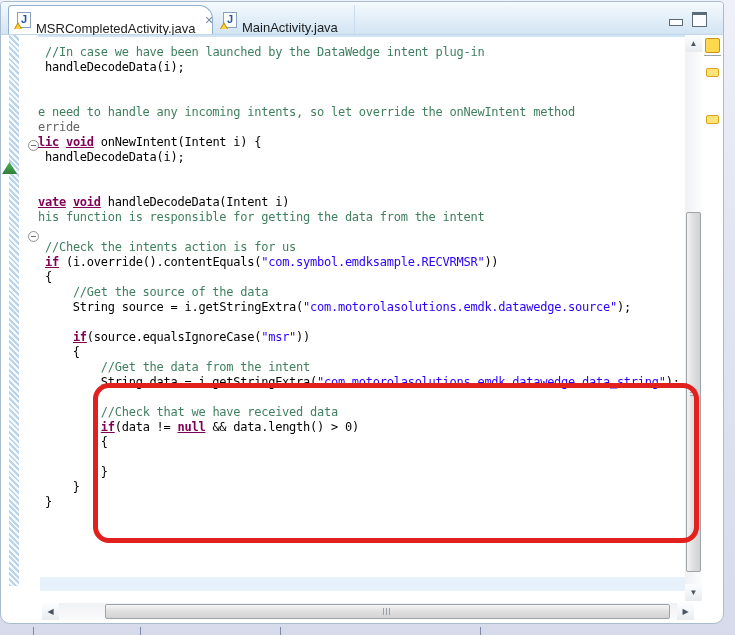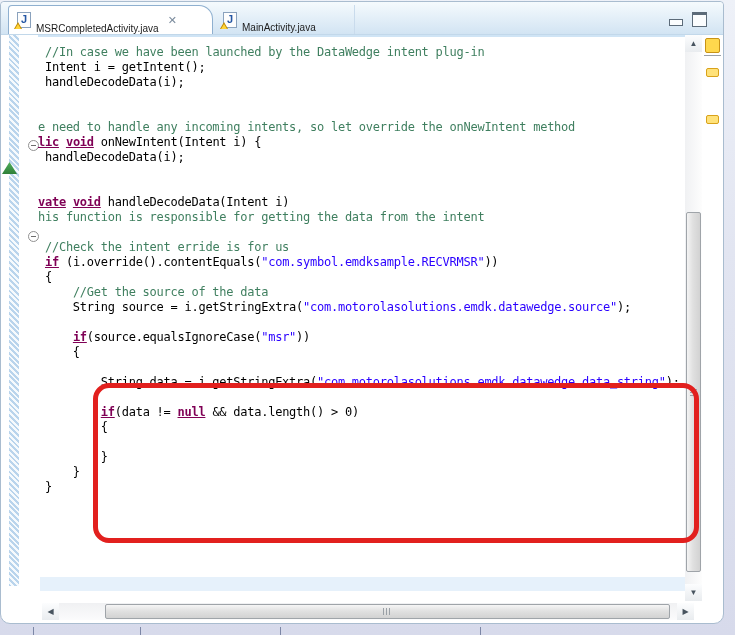--- a/index.html
+++ b/index.html
@@ -10,21 +10,21 @@
     border:1px solid #a9bccf;border-radius:4px 4px 10px 10px;}
   
   .tabbar{position:absolute;left:1px;top:2px;width:722px;height:32px;
     background:linear-gradient(#f5fafd,#d2e4f3);border-radius:4px 4px 0 0;
     border-bottom:1px solid #c2d8ea;}
   .tab{position:absolute;top:3px;height:29px;display:flex;align-items:center;gap:5px;
     padding:0 8px;box-sizing:border-box;}
   .tab.active{left:7px;width:205px;background:#fff;border:1px solid #8fb0d0;border-bottom:none;
     border-radius:4px 14px 0 0;}
   .tab.inactive{left:214px;width:140px;border-right:1px solid #c9dbec;}
-  .tab-label{font-size:10px;color:#1c1c1c;white-space:nowrap;margin-top:16px;}
+  .tab-label{font-size:13px;color:#1c1c1c;white-space:nowrap;margin-top:16px;}
   .tab-close{font-size:11px;color:#7b8b9d;margin-left:4px;cursor:pointer;}
   .file-icon{position:relative;width:12px;height:14px;background:#fdfdfd;border:1px solid #8aa2bd;flex:0 0 auto;}
   .file-icon .j{position:absolute;left:3px;top:0px;font-weight:bold;font-size:11px;color:#2456a4;}
   .warn{position:absolute;left:-4px;bottom:-2px;width:0;height:0;
     border-left:4px solid transparent;border-right:4px solid transparent;border-bottom:7px solid #c08a00;}
   .warn::after{content:"";position:absolute;left:-3px;top:2px;
     border-left:3px solid transparent;border-right:3px solid transparent;border-bottom:5px solid #ffd43a;}
   .minmax{position:absolute;left:668px;top:10px;display:flex;gap:9px;align-items:flex-start;}
   .btn-min{width:12px;height:5px;border:1px solid #5c6b79;background:#fbfdfe;margin-top:7px;}
   .btn-max{width:13px;height:11px;border:1px solid #5c6b79;border-top:3px solid #5c6b79;background:#fbfdfe;}
@@ -104,43 +104,44 @@
 
   <div class="keyline"></div>
   <div class="hatch"></div>
   <div class="tri"></div>
   <div class="fold f1"></div>
   <div class="fold f2"></div>
   <div class="curline"></div>
 
   <div class="code" id="code">
       <div class="cl"><span class="tk-p"> </span><span class="tk-c">//In case we have been launched by the DataWedge intent plug-in</span></div>
-      <div class="cl"><span class="tk-p"> Intent i = getIntent();</span></div>
       <div class="cl"><span class="tk-p"> handleDecodeData(i);</span></div>
       <div class="cl"></div>
       <div class="cl"></div>
       <div class="cl"><span class="tk-c">e need to handle any incoming intents, so let override the onNewIntent method</span></div>
+      <div class="cl"><span class="tk-a">erride</span></div>
       <div class="cl"><span class="tk-k">lic</span><span class="tk-p"> </span><span class="tk-k">void</span><span class="tk-p"> onNewIntent(Intent i) {</span></div>
       <div class="cl"><span class="tk-p"> handleDecodeData(i);</span></div>
       <div class="cl"></div>
       <div class="cl"></div>
       <div class="cl"><span class="tk-k">vate</span><span class="tk-p"> </span><span class="tk-k">void</span><span class="tk-p"> handleDecodeData(Intent i)</span></div>
       <div class="cl"><span class="tk-c">his function is responsible for getting the data from the intent</span></div>
       <div class="cl"></div>
-      <div class="cl"><span class="tk-p"> </span><span class="tk-c">//Check the intent erride is for us</span></div>
+      <div class="cl"><span class="tk-p"> </span><span class="tk-c">//Check the intents action is for us</span></div>
       <div class="cl"><span class="tk-p"> </span><span class="tk-k">if</span><span class="tk-p"> (i.override().contentEquals(</span><span class="tk-s">"com.symbol.emdksample.RECVRMSR"</span><span class="tk-p">))</span></div>
       <div class="cl"><span class="tk-p"> {</span></div>
       <div class="cl"><span class="tk-p">     </span><span class="tk-c">//Get the source of the data</span></div>
       <div class="cl"><span class="tk-p">     String source = i.getStringExtra(</span><span class="tk-s">"com.motorolasolutions.emdk.datawedge.source"</span><span class="tk-p">);</span></div>
       <div class="cl"></div>
       <div class="cl"><span class="tk-p">     </span><span class="tk-k">if</span><span class="tk-p">(source.equalsIgnoreCase(</span><span class="tk-s">"msr"</span><span class="tk-p">))</span></div>
       <div class="cl"><span class="tk-p">     {</span></div>
-      <div class="cl"><span class="tk-p">         </span></div>
+      <div class="cl"><span class="tk-p">         </span><span class="tk-c">//Get the data from the intent</span></div>
       <div class="cl"><span class="tk-p">         String data = i.getStringExtra(</span><span class="tk-s">"com.motorolasolutions.emdk.datawedge.data_string"</span><span class="tk-p">);</span></div>
       <div class="cl"></div>
+      <div class="cl"><span class="tk-p">         </span><span class="tk-c">//Check that we have received data</span></div>
       <div class="cl"><span class="tk-p">         </span><span class="tk-k">if</span><span class="tk-p">(data != </span><span class="tk-k">null</span><span class="tk-p"> &amp;&amp; data.length() &gt; 0)</span></div>
       <div class="cl"><span class="tk-p">         {</span></div>
       <div class="cl"></div>
       <div class="cl"><span class="tk-p">         }</span></div>
       <div class="cl"><span class="tk-p">     }</span></div>
       <div class="cl"><span class="tk-p"> }</span></div>
     </div>
 
   <div class="redbox"></div>
 

